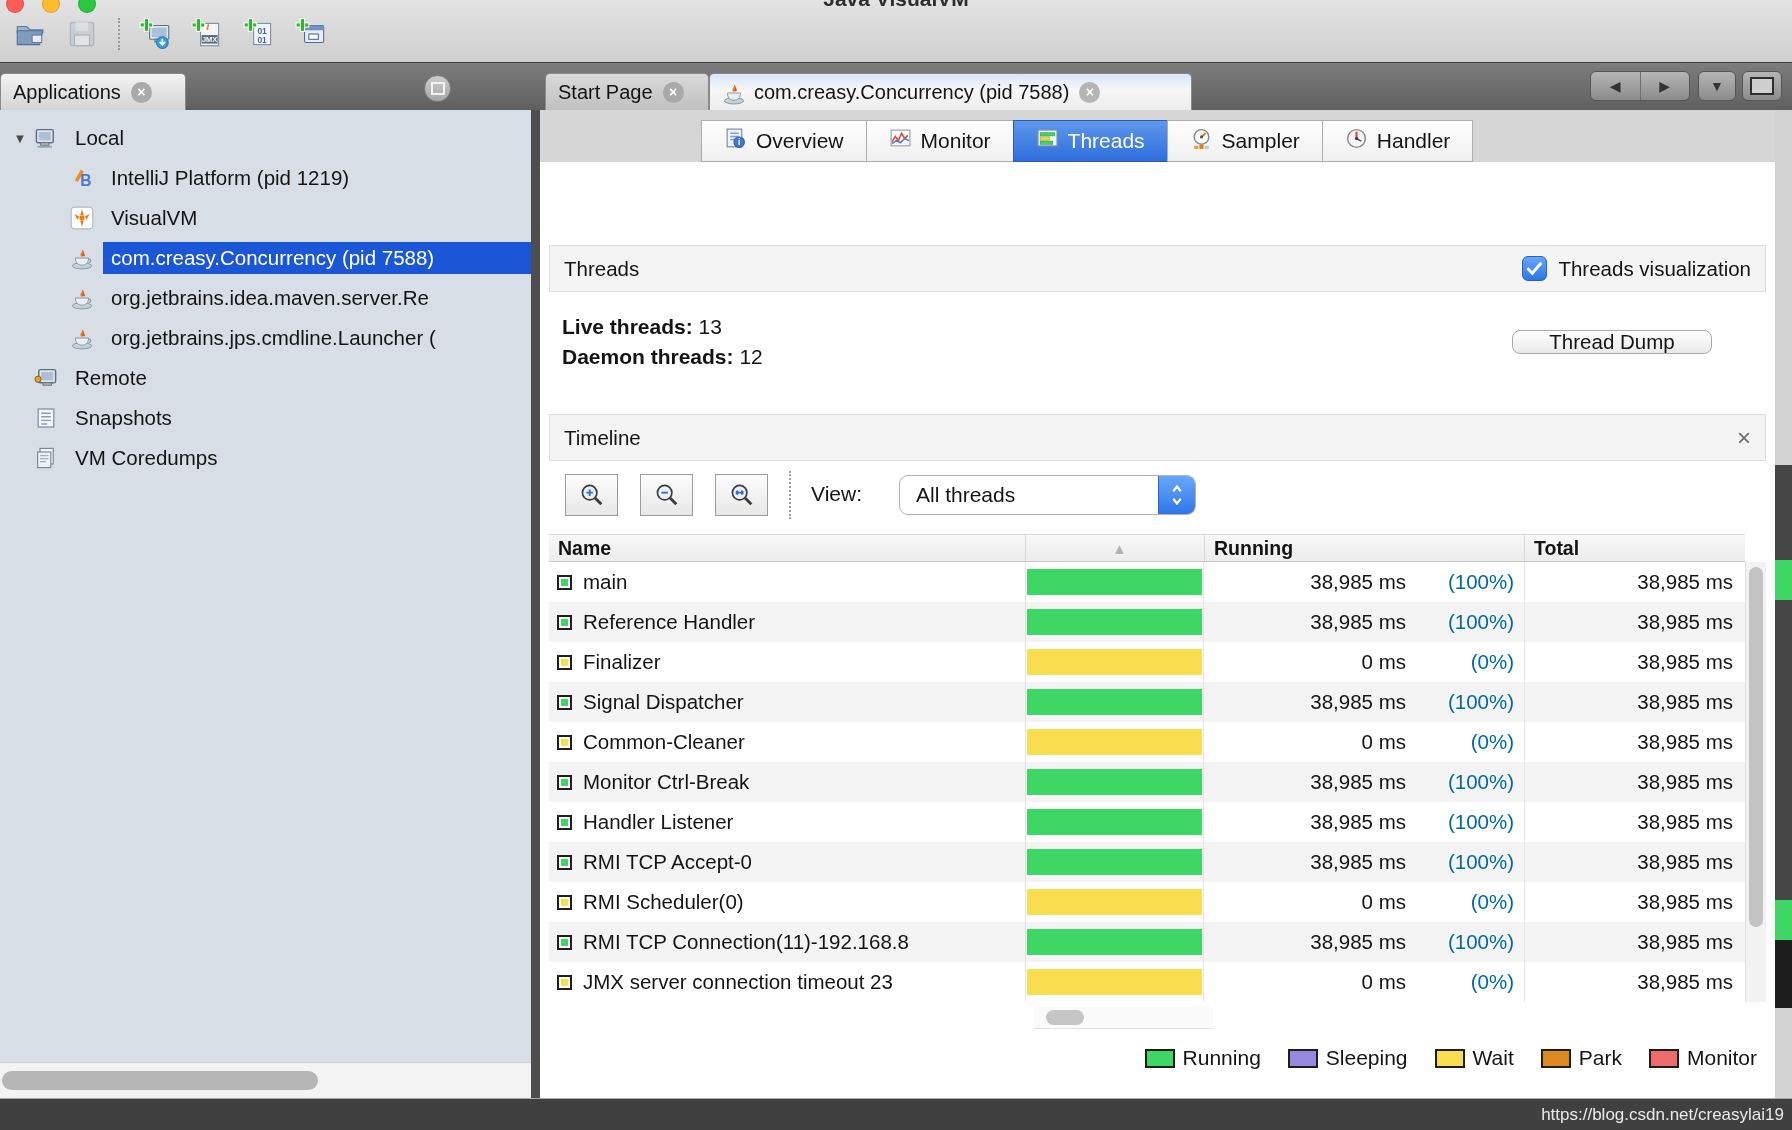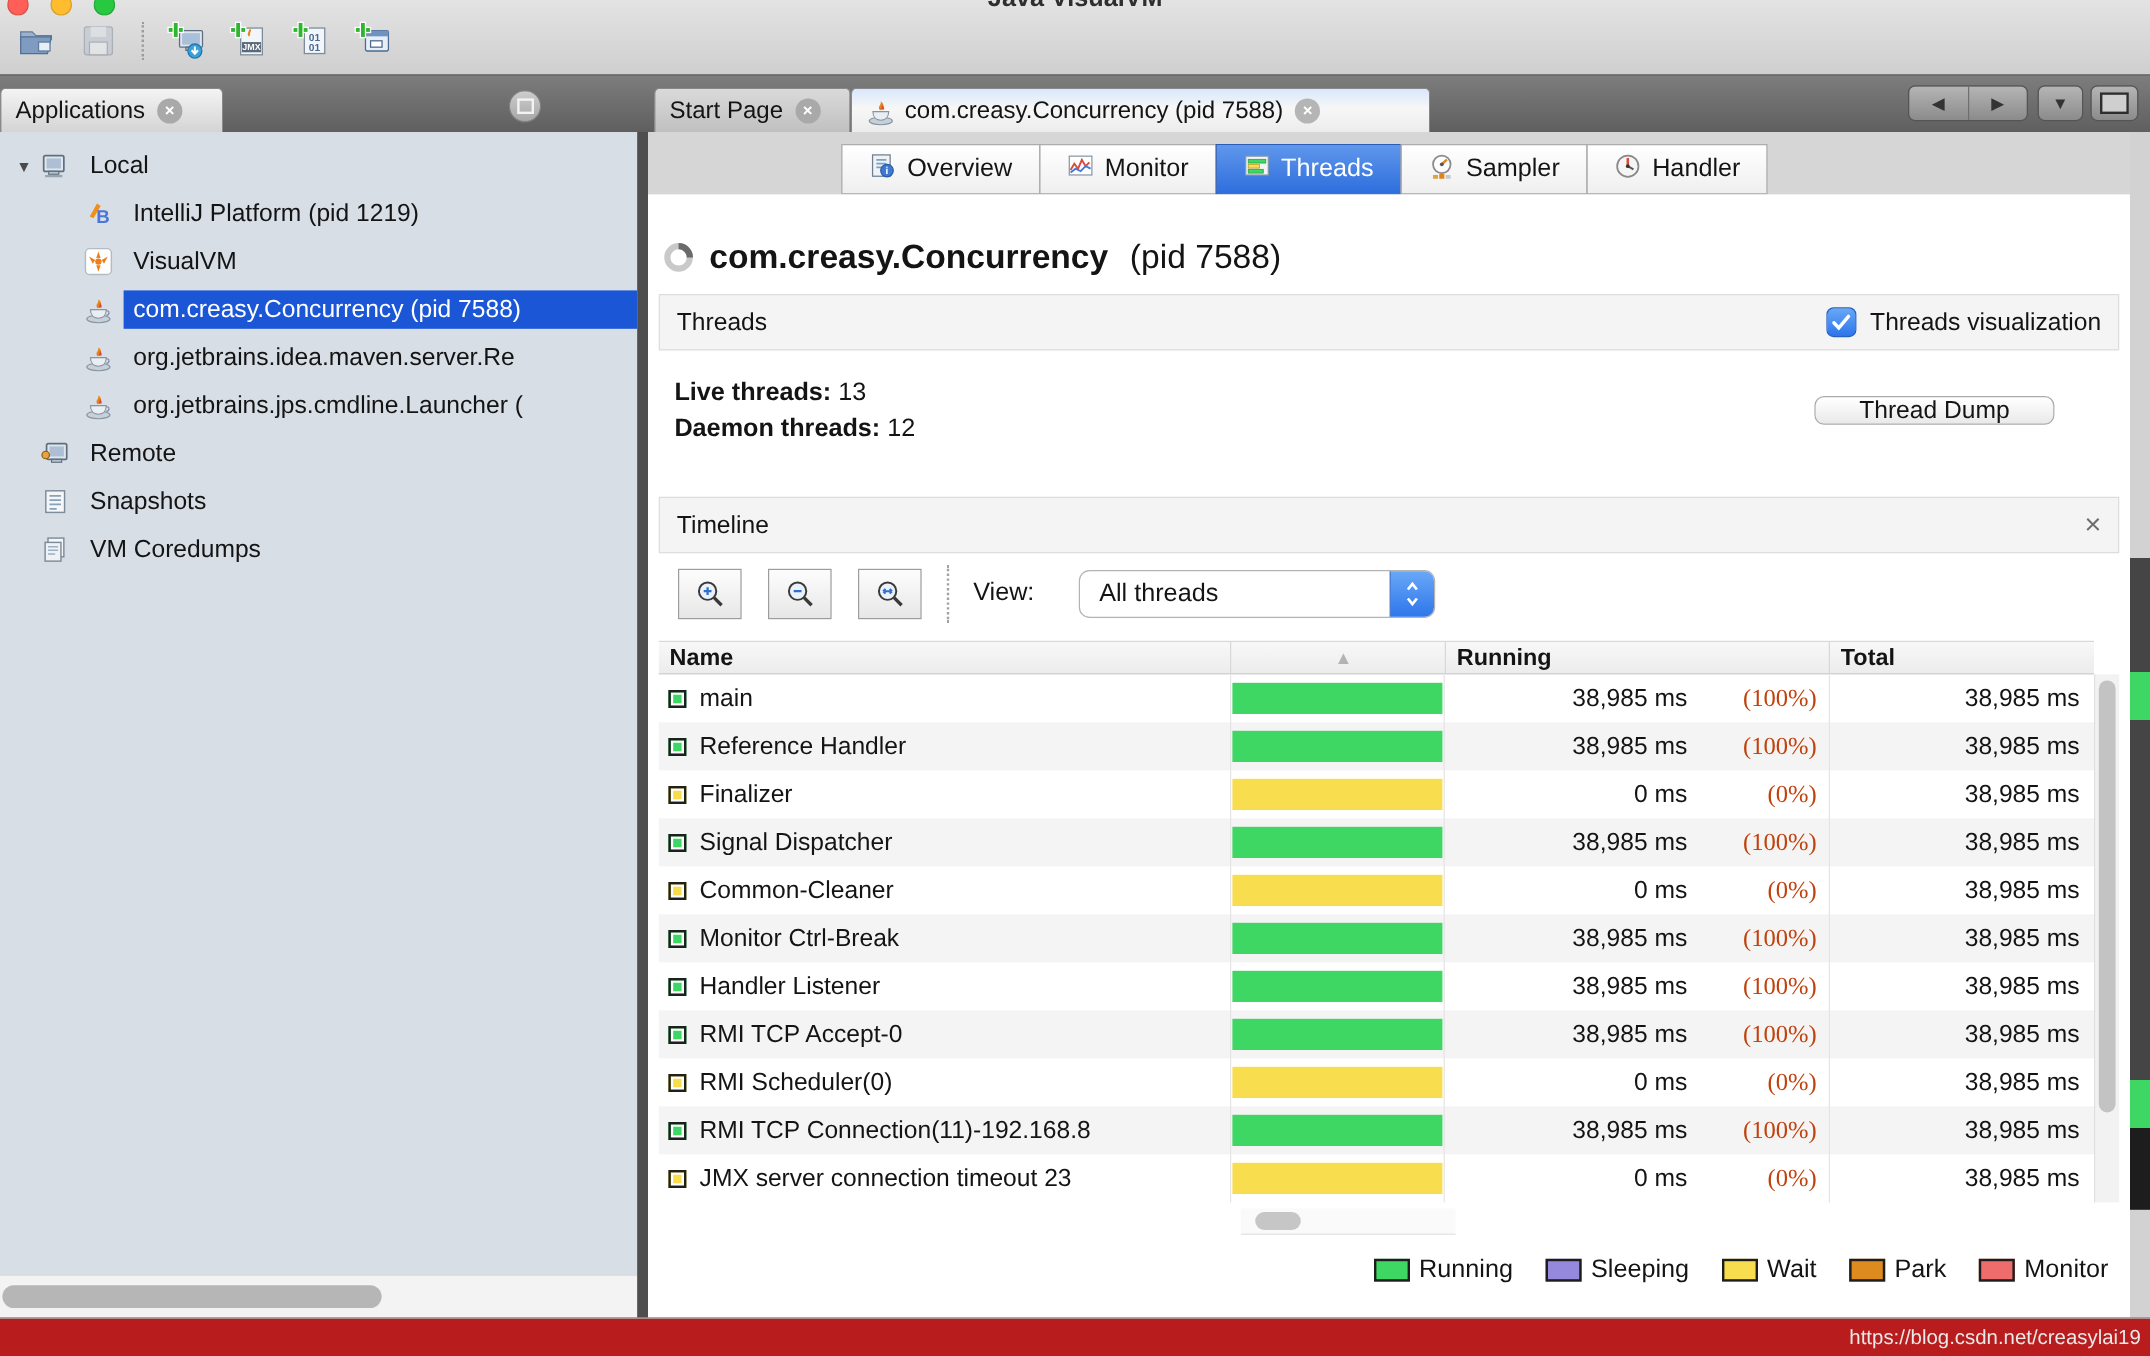--- a/index.html
+++ b/index.html
@@ -111,36 +111,36 @@
   .thead .hc + .hc{border-left:1px solid #d8d8d8;}
   .sort-tri{margin:0 auto;color:#b3b3b3;font-size:15px;}
   .trow{display:grid;grid-template-columns:476px 179px 320px 221px;height:40px;align-items:center;font-size:20.5px;}
   .trow:nth-child(even){background:#f4f4f4;}
   .c-name{display:flex;align-items:center;padding-left:8px;overflow:hidden;white-space:nowrap;height:100%;box-sizing:border-box;text-align:center;}
   .sq{width:15px;height:15px;border:2px solid #1f1f1f;box-shadow:inset 0 0 0 2px #fff;margin-right:11px;flex:0 0 15px;box-sizing:border-box;}
   .c-tl{height:100%;box-sizing:border-box;padding:7px 1px;border-left:1px solid #e4e4e4;border-right:1px solid #e4e4e4;}
   .c-tl .bar{height:26px;width:100%;}
   .c-run{display:flex;align-items:center;height:100%;padding-right:10px;box-sizing:border-box;}
   .c-run .rv{flex:1;text-align:right;}
-  .c-run .rp{width:108px;text-align:right;color:#c2410c;font-family:Liberation Serif, serif;}
+  .c-run .rp{width:108px;text-align:right;color:#0369a1;}
   .c-tot{text-align:right;padding-right:12px;box-sizing:border-box;border-left:1px solid #e4e4e4;height:100%;line-height:40px;}
   .vscroll{position:absolute;left:1205px;top:400px;width:21px;height:440px;background:#f2f2f2;border-left:1px solid #e0e0e0;box-sizing:border-box;}
   .vscroll .thumb{position:absolute;left:3px;top:5px;width:14px;height:360px;border-radius:8px;background:#c3c3c3;}
   .tbl-hscroll{position:absolute;left:494px;top:845px;width:179px;height:22px;background:#fafafa;border-bottom:1px solid #e2e2e2;box-sizing:border-box;}
   .tbl-hscroll .thumb{position:absolute;left:12px;top:3px;width:38px;height:15px;border-radius:8px;background:#c6c6c6;}
   
   .legend{position:absolute;right:18px;top:884px;display:flex;align-items:center;gap:27px;font-size:21px;}
   .legend .li{display:flex;align-items:center;gap:8px;}
   .legend .box{width:30px;height:19px;border:2px solid #1d1d1d;box-sizing:border-box;}
   
   .right-strip{position:absolute;left:1775px;top:465px;width:17px;height:543px;background:#454545;}
   .right-strip .g1{position:absolute;left:0;top:95px;width:17px;height:40px;background:#3ed764;}
   .right-strip .g2{position:absolute;left:0;top:435px;width:17px;height:40px;background:#3ed764;}
   .right-strip .blk{position:absolute;left:0;top:475px;width:17px;height:68px;background:#1d1d1d;}
-  .bottom-strip{position:absolute;left:0;top:1098px;width:1792px;height:32px;background:#b91c1c;border-top:1px solid #a9a9a9;box-sizing:border-box;}
+  .bottom-strip{position:absolute;left:0;top:1098px;width:1792px;height:32px;background:#404040;border-top:1px solid #a9a9a9;box-sizing:border-box;}
   .watermark{position:absolute;right:8px;top:6px;font-size:17px;color:#e9e9e9;}
 </style>
 </head>
 <body>
 
 <div class="titlebar">
   <span class="tl red"></span>
   <span class="tl yellow"></span>
   <span class="tl green"></span>
   <div class="win-title">Java VisualVM</div>
@@ -394,28 +394,20 @@
             <circle cx="11" cy="11" r="8.5" fill="#f5f5f5" stroke="#8a8a8a" stroke-width="1.4"></circle>
             <path d="M11 11 L11 4.5" stroke="#d84a3a" stroke-width="2"></path>
             <path d="M11 11 L15.5 13.5" stroke="#555" stroke-width="1.6"></path>
             <circle cx="11" cy="11" r="1.5" fill="#333"></circle>
           </svg></span>
     <span>Handler</span>
   </div>
 </div>
 
   <div class="content">
-    <div class="heading">
-      <svg viewBox="0 0 26 26">
-          <circle cx="13" cy="13" r="9" fill="none" stroke="#c9c9c9" stroke-width="5"></circle>
-          <path d="M13 4 a9 9 0 0 1 9 9" fill="none" stroke="#6a6a6a" stroke-width="5"></path>
-        </svg>
-      <span class="hname">com.creasy.Concurrency</span>
-      <span class="hpid">(pid 7588)</span>
-    </div>
 
     <div class="sec-bar threads-bar">
       <span>Threads</span>
       <span class="bar-right">
         <span class="checkbox">
           <svg viewBox="0 0 24 24">
               <path d="M5.5 12.5 l4.2 4.5 8.5 -10" stroke="#fff" stroke-width="3" fill="none" stroke-linecap="round"></path>
             </svg>
         </span>
         <span>Threads visualization</span>

